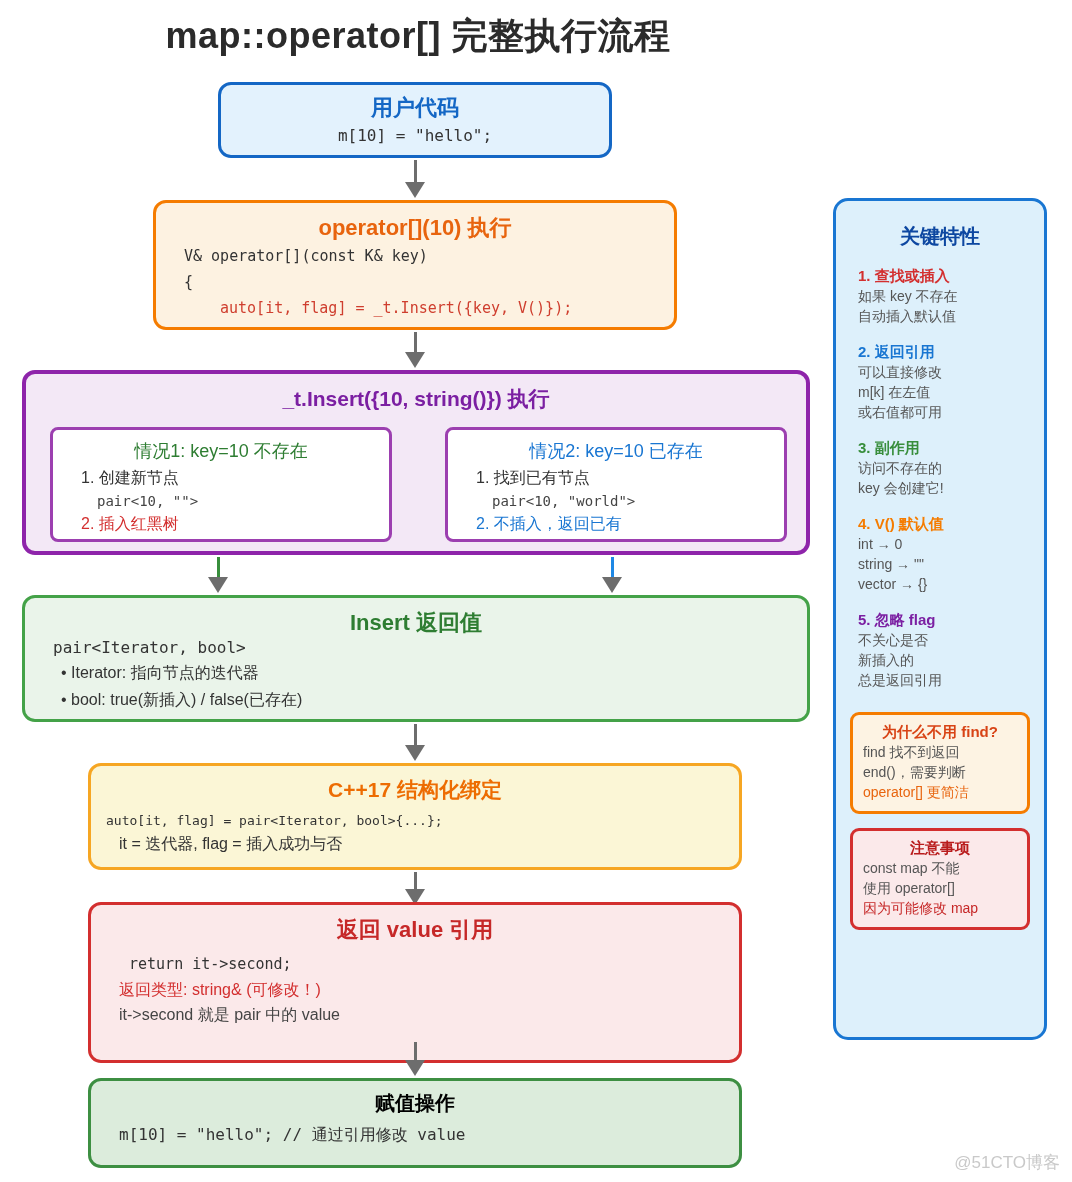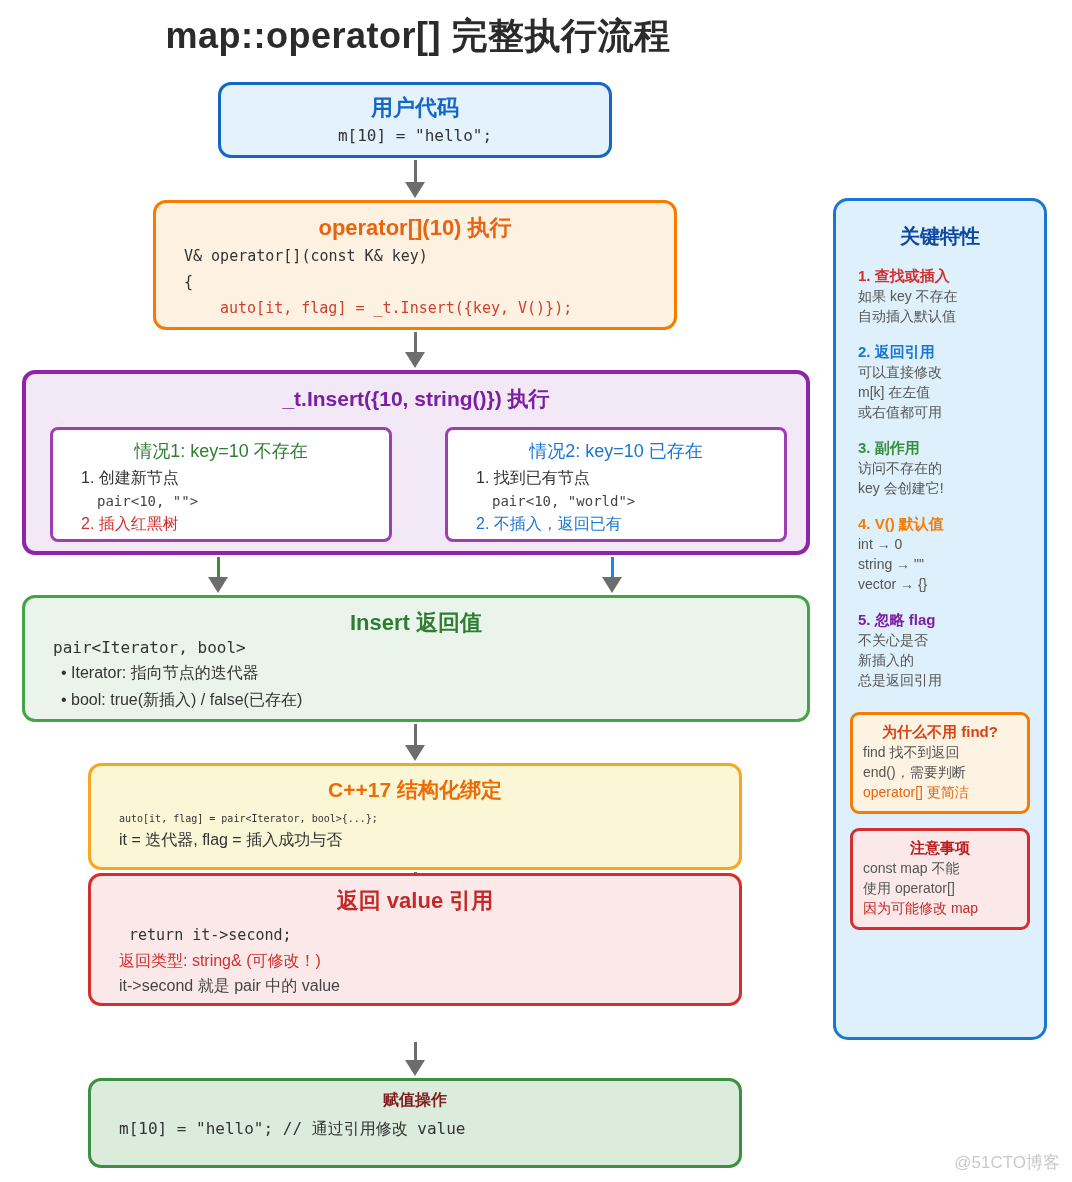--- a/index.html
+++ b/index.html
@@ -51,35 +51,35 @@
   .box-return { left:22px; top:595px; width:788px; height:127px;
     background:#eaf4ea; border:3px solid #44a248; }
   .box-return .hd { margin-top:10px; font-size:22px; color:#2e7d32; }
   .box-return .code { font-size:16px; color:#333; padding-left:28px; }
   .box-return .bullet { font-size:16px; color:#333; padding-left:36px; margin-top:6px; }
 
   
   .box-binding { left:88px; top:763px; width:654px; height:107px;
     background:#fbf6d6; border:3px solid #f6a623; }
   .box-binding .hd { margin-top:10px; font-size:21px; color:#ed6c02; }
-  .box-binding .code { font-size:10px; color:#333; padding-left:28px; margin-top:9px; }
+  .box-binding .code { font-size:13px; color:#333; padding-left:15px; margin-top:9px; }
   .box-binding .note { font-size:16px; color:#333; padding-left:28px; margin-top:6px; }
 
   
-  .box-ref { left:88px; top:873px; width:654px; height:133px;
+  .box-ref { left:88px; top:902px; width:654px; height:161px;
     background:#fbe9ea; border:3px solid #d32f2f; }
   .box-ref .hd { margin-top:10px; font-size:22px; color:#c62828; }
   .box-ref .code { font-size:15px; color:#333; padding-left:38px; margin-top:10px; }
   .box-ref .note-red { font-size:16px; color:#d32f2f; padding-left:28px; margin-top:7px; }
   .box-ref .note-gray { font-size:16px; color:#444; padding-left:28px; margin-top:4px; }
 
   
   .box-assign { left:88px; top:1078px; width:654px; height:90px;
     background:#dcecdc; border:3px solid #3d8f42; }
-  .box-assign .hd { margin-top:9px; font-size:16px; color:#7f1d1d; }
+  .box-assign .hd { margin-top:9px; font-size:20px; color:#000000; }
   .box-assign .code { font-size:16px; color:#333; padding-left:28px; margin-top:8px; }
 
   
   .arrow { position:absolute; width:21px; }
   .arrow .stem { position:absolute; left:9px; top:0; width:3px; background:#6d6d6d; }
   .arrow .head { position:absolute; left:0; bottom:0; width:0; height:0;
     border-left:10px solid transparent; border-right:10px solid transparent;
     border-top:16px solid #6d6d6d; }
 
   

